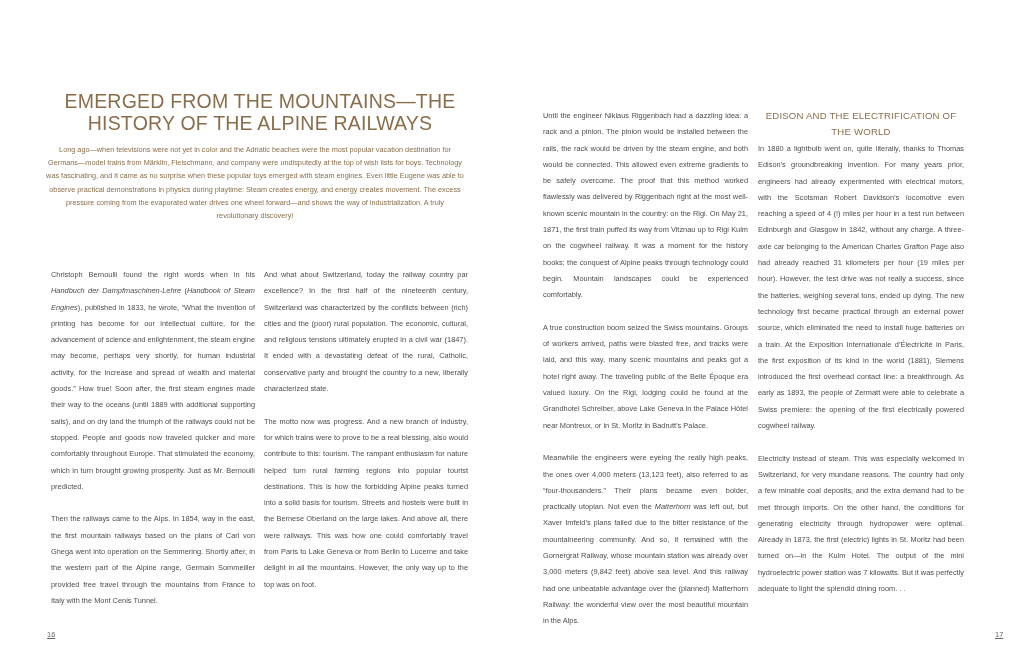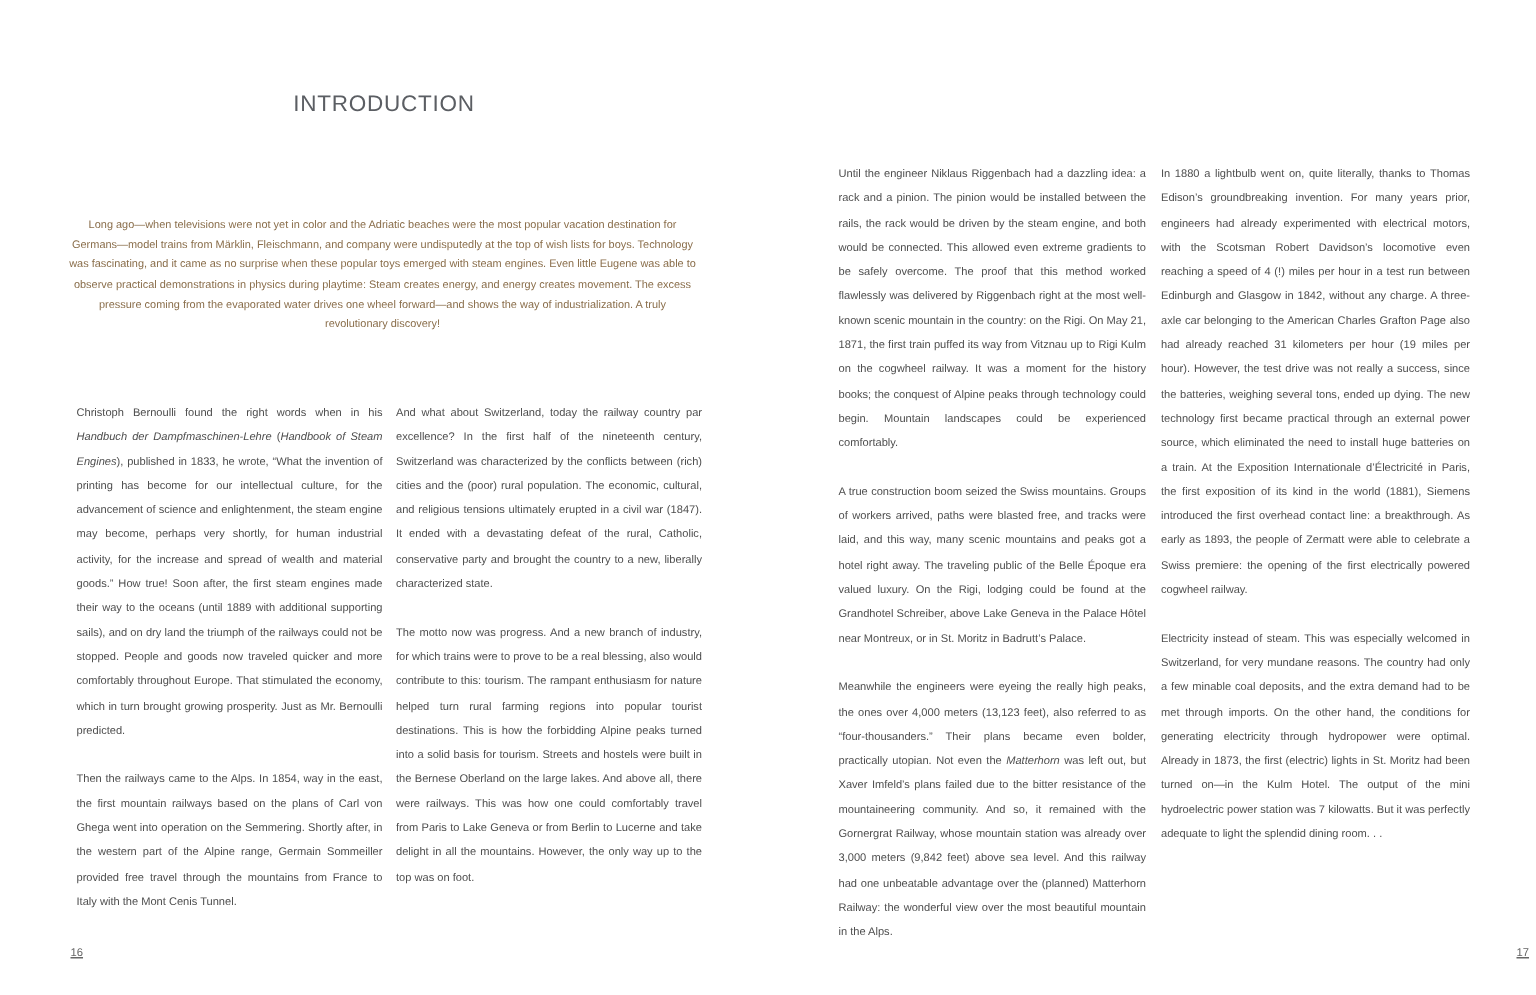--- a/index.html
+++ b/index.html
@@ -3,21 +3,21 @@
   <meta charset="utf-8">
   <style>
     html, body { margin: 0; padding: 0; background: #ffffff; }
     body {
       width: 1024px; height: 663px; position: relative; overflow: hidden;
       font-family: "Liberation Sans", sans-serif;
       color: #4a4a4a;
     }
     .page { position: absolute; top: 0; height: 663px; }
     .page-left { left: 0; width: 512px; }
-    .page-right { left: 512px; width: 512px; }
+    .page-right { left: 496px; width: 512px; }
 
     .kicker {
       position: absolute; left: 0; width: 512px; top: 61px;
       text-align: center; font-size: 15px; letter-spacing: 0.5px;
       color: #5b5e63; text-transform: uppercase;
     }
     .main-title {
       position: absolute; left: 40px; width: 440px; top: 90px;
       text-align: center; font-size: 19.5px; line-height: 22px;
       color: #8a6e4b; text-transform: uppercase; letter-spacing: 0.2px;
@@ -46,21 +46,21 @@
     .folio {
       position: absolute; top: 630px; font-size: 7.5px; color: #666; text-decoration: underline;
     }
     .folio-left { left: 47px; }
     .folio-right { left: 456px; margin-left: 43px; }
   </style>
 </head>
 <body>
 
 <div class="page page-left">
-  <div class="kicker">INTRODUCTION</div>
+  <div class="main-title">EMERGED FROM THE MOUNTAINS—THE HISTORY OF THE ALPINE RAILWAYS</div>
   <div class="lead">Long ago—when televisions were not yet in color and the Adriatic beaches were the most popular vacation destination for Germans—model trains from Märklin, Fleischmann, and company were undisputedly at the top of wish lists for boys. Technology was fascinating, and it came as no surprise when these popular toys emerged with steam engines. Even little Eugene was able to observe practical demonstrations in physics during playtime: Steam creates energy, and energy creates movement. The excess pressure coming from the evaporated water drives one wheel forward—and shows the way of industrialization. A truly revolutionary discovery!</div>
 
   <div class="col col-1">
     <p><span>Christoph Bernoulli found the right words when in his </span><em>Handbuch der Dampfmaschinen-Lehre</em><span> (</span><em>Handbook of Steam Engines</em><span>), published in 1833, he wrote, “What the invention of printing has become for our intellectual culture, for the advancement of science and enlightenment, the steam engine may become, perhaps very shortly, for human industrial activity, for the increase and spread of wealth and material goods.” How true! Soon after, the first steam engines made their way to the oceans (until 1889 with additional supporting sails), and on dry land the triumph of the railways could not be stopped. People and goods now traveled quicker and more comfortably throughout Europe. That stimulated the economy, which in turn brought growing prosperity. Just as Mr. Bernoulli predicted.</span></p>
     <p>Then the railways came to the Alps. In 1854, way in the east, the first mountain railways based on the plans of Carl von Ghega went into operation on the Semmering. Shortly after, in the western part of the Alpine range, Germain Sommeiller provided free travel through the mountains from France to Italy with the Mont Cenis Tunnel.</p>
   </div>
 
   <div class="col col-2">
     <p>And what about Switzerland, today the railway country par excellence? In the first half of the nineteenth century, Switzerland was characterized by the conflicts between (rich) cities and the (poor) rural population. The economic, cultural, and religious tensions ultimately erupted in a civil war (1847). It ended with a devastating defeat of the rural, Catholic, conservative party and brought the country to a new, liberally characterized state.</p>
     <p>The motto now was progress. And a new branch of industry, for which trains were to prove to be a real blessing, also would contribute to this: tourism. The rampant enthusiasm for nature helped turn rural farming regions into popular tourist destinations. This is how the forbidding Alpine peaks turned into a solid basis for tourism. Streets and hostels were built in the Bernese Oberland on the large lakes. And above all, there were railways. This was how one could comfortably travel from Paris to Lake Geneva or from Berlin to Lucerne and take delight in all the mountains. However, the only way up to the top was on foot.</p>
@@ -70,18 +70,19 @@
 </div>
 
 <div class="page page-right">
   <div class="col col-3">
     <p>Until the engineer Niklaus Riggenbach had a dazzling idea: a rack and a pinion. The pinion would be installed between the rails, the rack would be driven by the steam engine, and both would be connected. This allowed even extreme gradients to be safely overcome. The proof that this method worked flawlessly was delivered by Riggenbach right at the most well-known scenic mountain in the country: on the Rigi. On May 21, 1871, the first train puffed its way from Vitznau up to Rigi Kulm on the cogwheel railway. It was a moment for the history books; the conquest of Alpine peaks through technology could begin. Mountain landscapes could be experienced comfortably.</p>
     <p>A true construction boom seized the Swiss mountains. Groups of workers arrived, paths were blasted free, and tracks were laid, and this way, many scenic mountains and peaks got a hotel right away. The traveling public of the Belle Époque era valued luxury. On the Rigi, lodging could be found at the Grandhotel Schreiber, above Lake Geneva in the Palace Hôtel near Montreux, or in St. Moritz in Badrutt’s Palace.</p>
     <p><span>Meanwhile the engineers were eyeing the really high peaks, the ones over 4,000 meters (13,123 feet), also referred to as “four-thousanders.” Their plans became even bolder, practically utopian. Not even the </span><em>Matterhorn</em><span> was left out, but Xaver Imfeld’s plans failed due to the bitter resistance of the mountaineering community. And so, it remained with the Gornergrat Railway, whose mountain station was already over 3,000 meters (9,842 feet) above sea level. And this railway had one unbeatable advantage over the (planned) Matterhorn Railway: the wonderful view over the most beautiful mountain in the Alps.</span></p>
   </div>
 
   <div class="col col-4">
+    <div class="sub">EDISON AND THE ELECTRIFICATION OF THE WORLD</div>
     <p>In 1880 a lightbulb went on, quite literally, thanks to Thomas Edison’s groundbreaking invention. For many years prior, engineers had already experimented with electrical motors, with the Scotsman Robert Davidson’s locomotive even reaching a speed of 4 (!) miles per hour in a test run between Edinburgh and Glasgow in 1842, without any charge. A three-axle car belonging to the American Charles Grafton Page also had already reached 31 kilometers per hour (19 miles per hour). However, the test drive was not really a success, since the batteries, weighing several tons, ended up dying. The new technology first became practical through an external power source, which eliminated the need to install huge batteries on a train. At the Exposition Internationale d’Électricité in Paris, the first exposition of its kind in the world (1881), Siemens introduced the first overhead contact line: a breakthrough. As early as 1893, the people of Zermatt were able to celebrate a Swiss premiere: the opening of the first electrically powered cogwheel railway.</p>
     <p>Electricity instead of steam. This was especially welcomed in Switzerland, for very mundane reasons. The country had only a few minable coal deposits, and the extra demand had to be met through imports. On the other hand, the conditions for generating electricity through hydropower were optimal. Already in 1873, the first (electric) lights in St. Moritz had been turned on—in the Kulm Hotel. The output of the mini hydroelectric power station was 7 kilowatts. But it was perfectly adequate to light the splendid dining room. . .</p>
   </div>
 
   <div class="folio folio-right">17</div>
 </div>
 
 </body></html>

